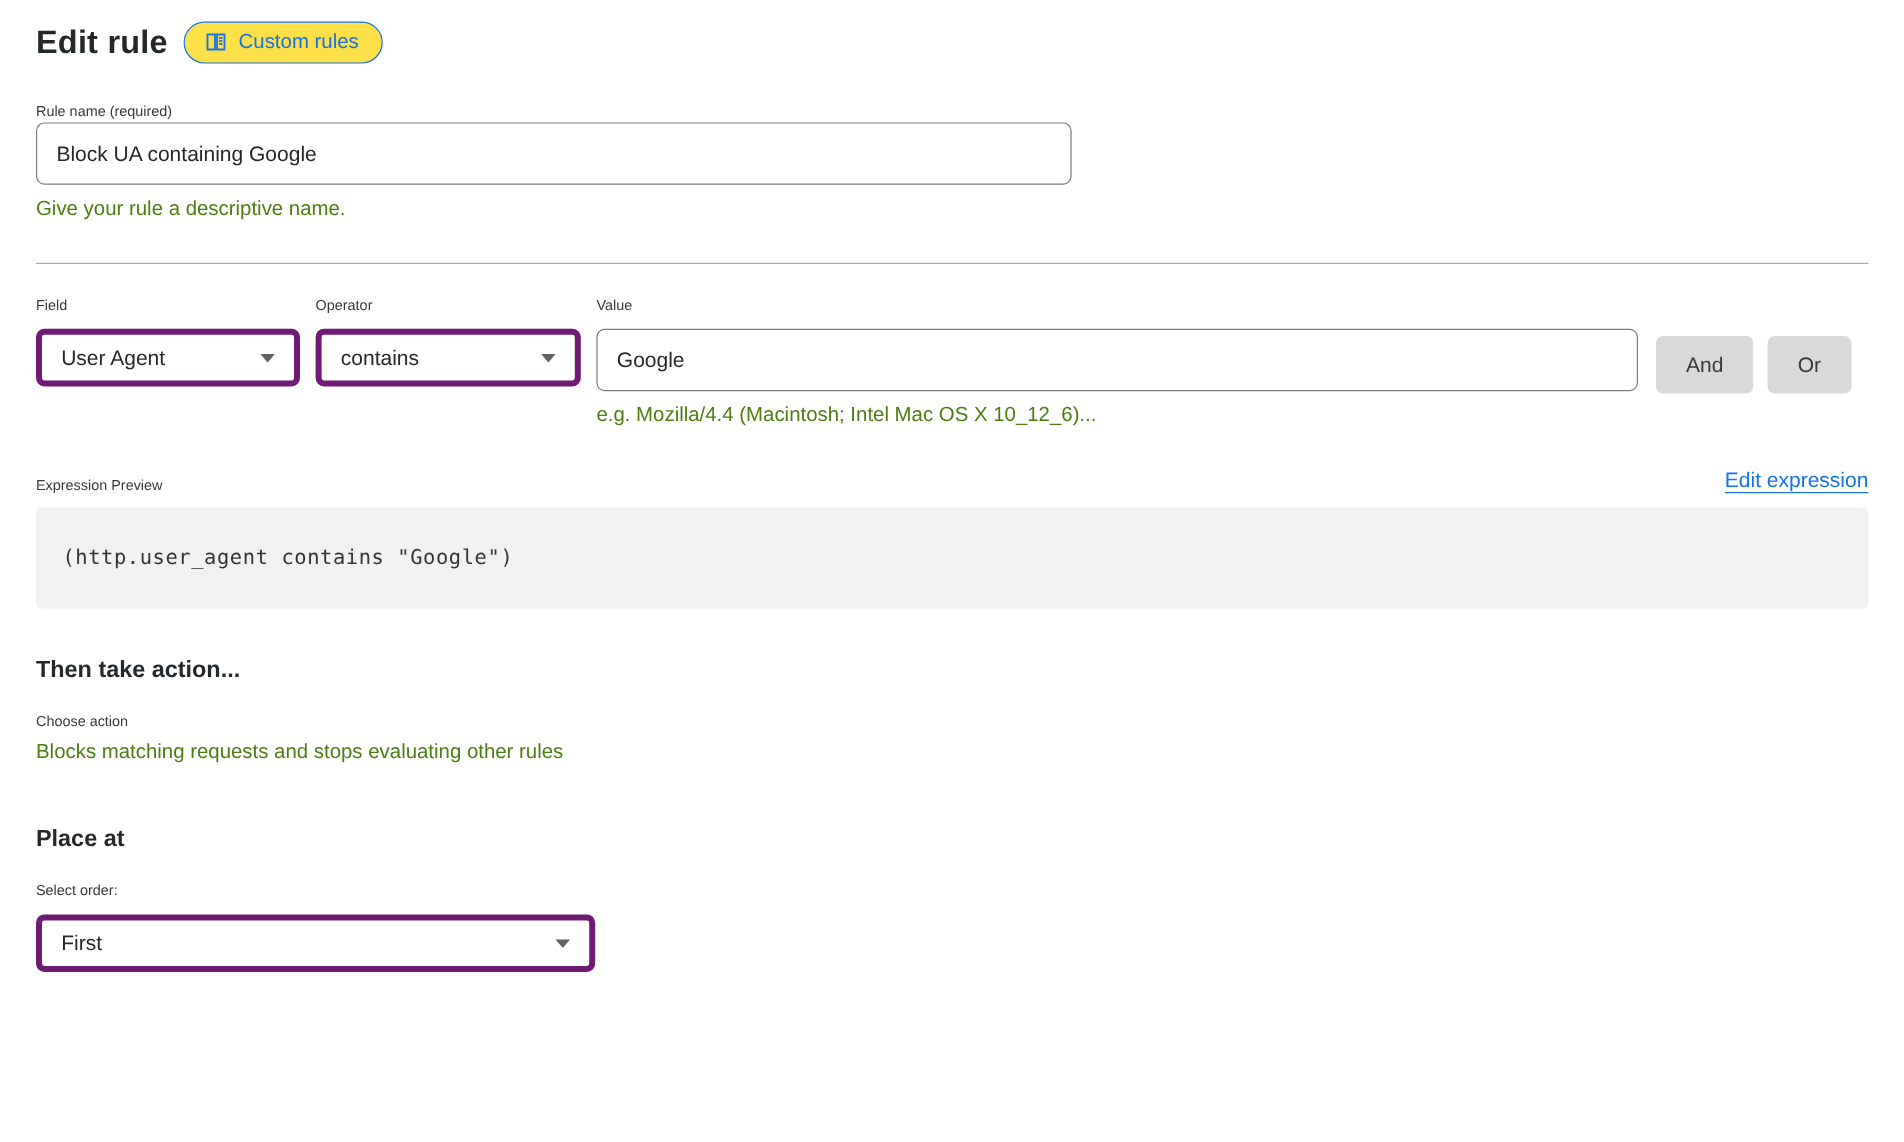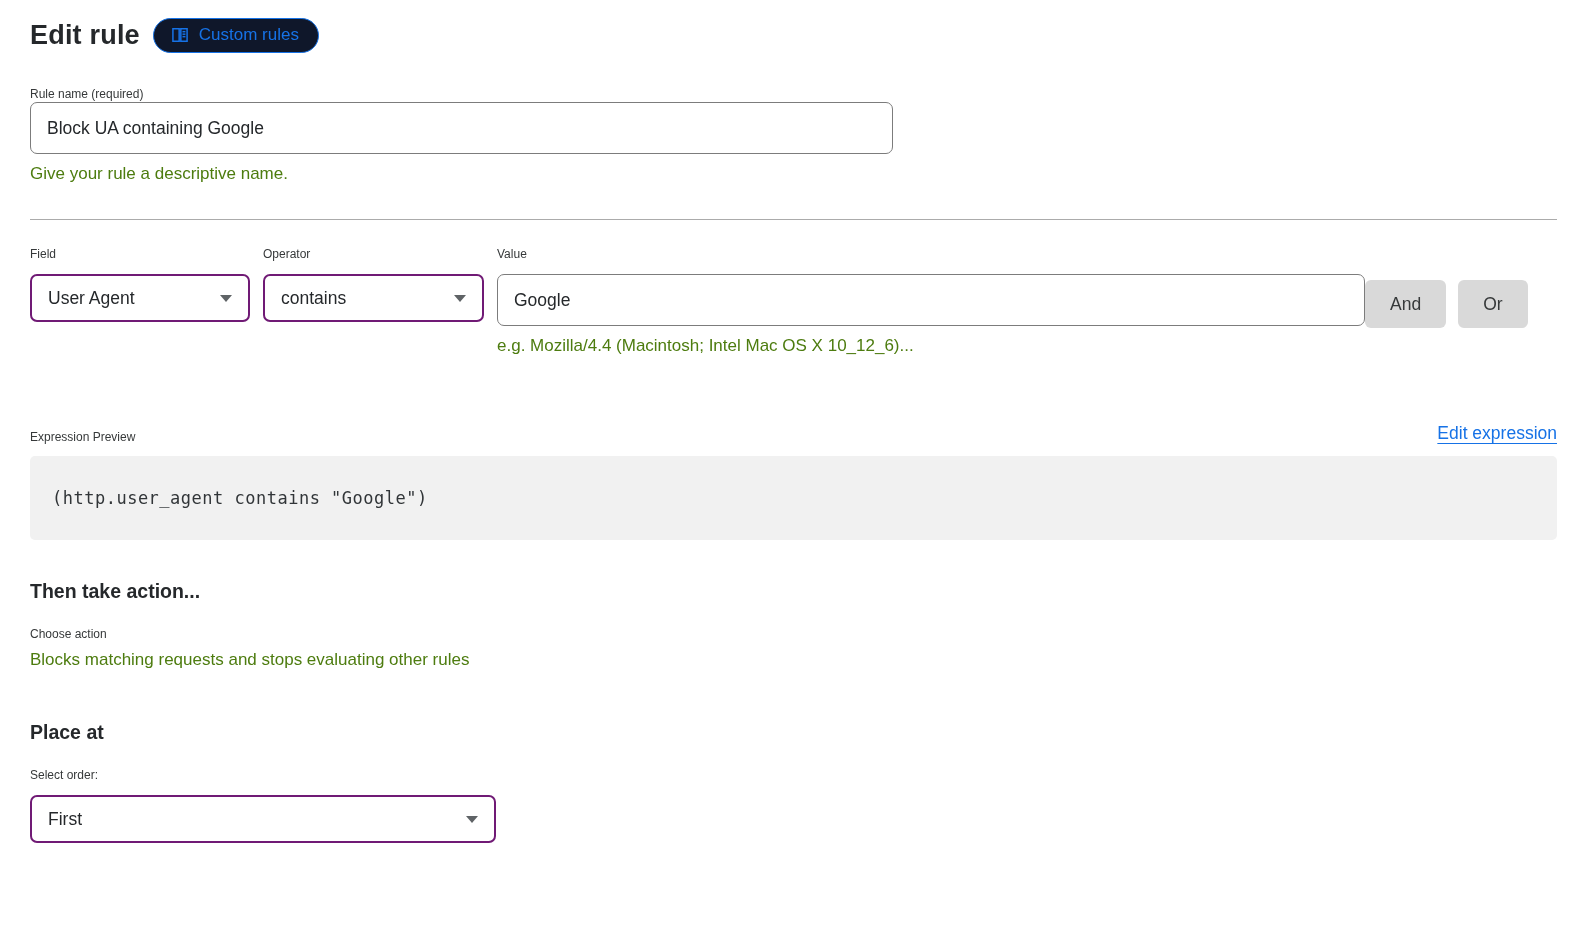--- a/index.html
+++ b/index.html
@@ -12,34 +12,34 @@
   }
   .page { padding: 16px 30px 0 30px; }
 
   
   .header-row { display: flex; align-items: center; gap: 13px; margin-top: 2px; }
   .page-title { font-size: 27px; font-weight: 700; color: #25282b; letter-spacing: 0.2px; }
   .badge-pill {
     display: inline-flex; align-items: center; gap: 9px;
     border: 1.5px solid #1672e6; color: #1672e6;
     border-radius: 999px; padding: 6px 19px 7px 16px;
-    font-size: 17px; background: #0f172a; cursor: pointer; line-height: 1.2;
+    font-size: 17px; background: #fde047; cursor: pointer; line-height: 1.2;
   }
   .badge-pill svg { display: block; }
 
   
   .field-label { font-size: 12px; color: #36393a; }
   .helper-text { font-size: 17px; color: #4d7c0f; }
   .text-input {
     display: block; height: 52px; border: 1px solid #7c7c7c; border-radius: 7px;
     padding: 0 16px; font-size: 17.5px; color: #25282b; background: #fff;
     font-family: "Liberation Sans", sans-serif; outline: none; width: 100%;
   }
   .select-box {
-    height: 48px; border: 2px solid #701a75; border-radius: 7px; background: #fff;
+    height: 48px; border: 5px solid #701a75; border-radius: 7px; background: #fff;
     display: flex; align-items: center; justify-content: space-between;
     padding: 0 16px; font-size: 17.5px; color: #25282b; cursor: pointer;
   }
   .caret {
     width: 0; height: 0; border-left: 6px solid transparent;
     border-right: 6px solid transparent; border-top: 7px solid #5f6366;
     margin-left: 12px; flex: none;
   }
 
   
@@ -51,29 +51,29 @@
   .divider { border: none; border-top: 1px solid #ababab; margin-top: 35px; }
 
   
   .builder-row { display: flex; align-items: flex-start; margin-top: 27px; }
   .builder-col .field-label { margin-bottom: 13px; display: block; }
   .col-field { width: 220px; }
   .col-operator { width: 221px; margin-left: 13px; }
   .col-value { width: 868px; margin-left: 13px; }
   .col-value .text-input { height: 52px; }
   .col-value .helper-text { margin-top: 10px; }
-  .logic-buttons { display: flex; gap: 12px; margin-top: 33px; align-items: center; }
+  .logic-buttons { display: flex; gap: 12px; margin-left: 15px; margin-top: 33px; align-items: center; }
   .logic-btn {
     height: 48px; padding: 0 25px; background: #d9d9d9; border: none;
     border-radius: 6px; font-size: 17.5px; color: #36393a; cursor: pointer;
     font-family: "Liberation Sans", sans-serif;
   }
 
   
-  .preview-section { margin-top: 67px; }
+  .preview-section { margin-top: 34px; }
   .preview-header { display: flex; align-items: flex-end; justify-content: space-between; }
   .edit-expression-link {
     color: #1672e6; font-size: 17.5px; text-decoration: underline;
     text-underline-offset: 4px; cursor: pointer;
   }
   .expression-code {
     margin-top: 12px; height: 84px; background: #f1f1f1; border-radius: 5px;
     display: flex; align-items: center; padding: 0 22px;
     font-family: "DejaVu Sans Mono", monospace; font-size: 17px; color: #313538;
     letter-spacing: 0.5px;

